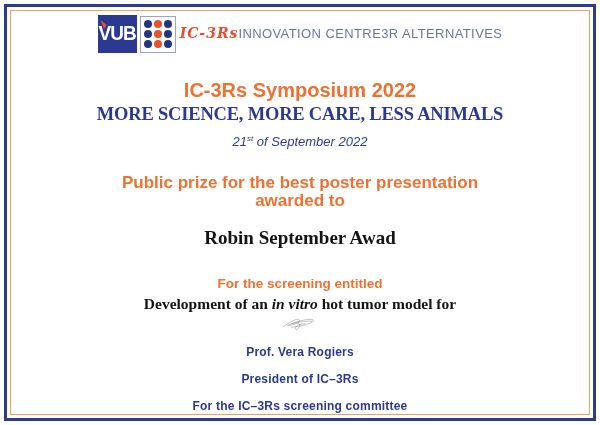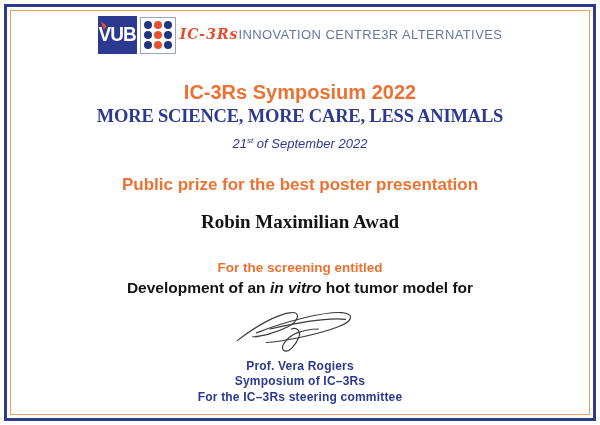--- a/index.html
+++ b/index.html
@@ -51,27 +51,27 @@
   .date-line{margin-top:9px;color:#2b3990;font-style:italic;font-size:13px;}
   .date-line sup{font-size:8px;}
   .prize{margin-top:25px;color:#ed7131;font-weight:bold;font-size:17px;line-height:1.05;}
   .recipient{
     margin-top:17px;color:#141414;font-weight:bold;font-size:19px;
     font-family:"Liberation Serif",serif;
   }
   .abstract-heading{margin-top:27px;color:#ed7131;font-weight:bold;font-size:13.5px;}
   .abstract-title{
     margin-top:3px;color:#141414;font-weight:bold;font-size:15.5px;line-height:1.3;
-    font-family:Liberation Sans, sans-serif;max-width:400px;
+    font-family:Liberation Serif, serif;max-width:400px;
   }
   .abstract-title .it{font-style:italic;}
   
   .signature{margin-top:2px;height:58px;}
   .sign-block{color:#2b3990;font-weight:bold;font-size:12px;line-height:1.18;letter-spacing:.2px;}
-  .sign-block div{margin-top:1px;}
+  .sign-block div{margin-top:13px;}
 </style>
 </head>
 <body>
 
 <div class="certificate">
   <div class="outer-border"></div>
   <div class="inner-border"></div>
 
   <div class="content">
 
@@ -98,36 +98,37 @@
       </div>
     </div>
 
     <div class="title">IC-3Rs Symposium 2022</div>
     <div class="subtitle">MORE SCIENCE, MORE CARE, LESS ANIMALS</div>
 
     <div class="date-line"><span>21</span><sup>st</sup><span> of September 2022</span></div>
 
     <div class="prize">
       <div>Public prize for the best poster presentation</div>
+      <div>awarded to</div>
     </div>
 
-    <div class="recipient">Robin Maximilian Awad</div>
+    <div class="recipient">Robin September Awad</div>
 
     <div class="abstract-heading">For the screening entitled</div>
     <div class="abstract-title">
       <div><span>Development of an </span><span class="it">in vitro</span><span> hot tumor model for</span></div>
     </div>
 
     <svg class="signature" viewBox="0 0 150 60" width="150" height="58" fill="none" stroke="#3a3a3a" stroke-width="1.2" stroke-linecap="round">
       <path d="M10,42 C28,28 52,14 66,13 C76,12 74,22 62,28 C50,34 34,38 26,38"></path>
       <path d="M30,34 C60,22 100,12 118,13 C132,14 130,22 114,28 C90,37 55,43 40,44"></path>
       <path d="M66,30 C72,28 76,32 74,38 C71,46 63,56 58,52 C54,48 62,38 72,34 C80,31 88,30 94,30"></path>
       <path d="M44,30 C70,24 104,18 122,20"></path>
     </svg>
 
     <div class="sign-block">
       <div>Prof. Vera Rogiers</div>
-      <div>Symposium of IC–3Rs</div>
-      <div>For the IC–3Rs steering committee</div>
+      <div>President of IC–3Rs</div>
+      <div>For the IC–3Rs screening committee</div>
     </div>
 
   </div>
 </div>
 
 </body></html>

